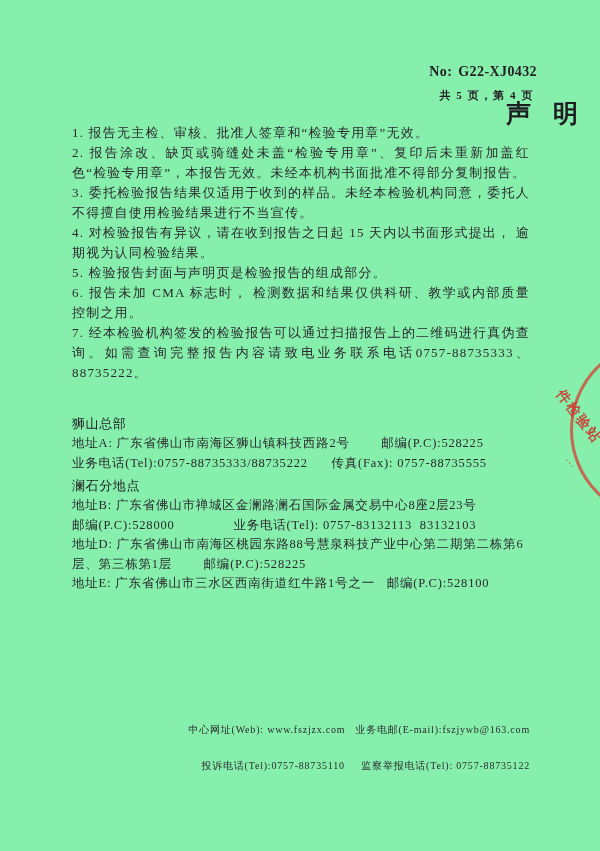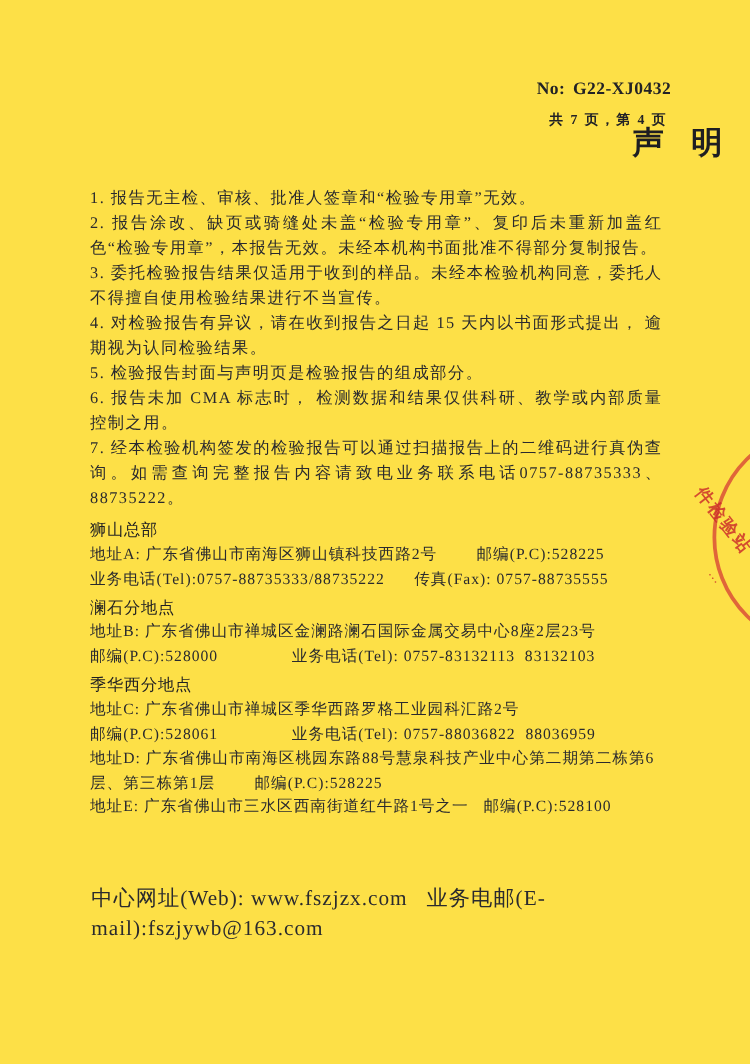--- a/index.html
+++ b/index.html
@@ -1,20 +1,20 @@
 <!DOCTYPE html>
 <html><head>
 <meta charset="utf-8">
 <style>
   html, body { margin: 0; padding: 0; background: #ffffff; }
   .page {
     position: relative;
     width: 600px;
     height: 851px;
-    background: #fde047;
+    background: #86efac;
     overflow: hidden;
     font-family: "Liberation Serif", "DejaVu Serif", serif;
     color: #2a2a2e;
   }
   
   .report-no {
     position: absolute;
     top: 64px;
     right: 63px;
     font-size: 14px;
@@ -45,21 +45,20 @@
     letter-spacing: 22px;
     text-indent: 22px;
     color: #1e1e22;
   }
   
   .statements {
     position: absolute;
     top: 123px;
     left: 72px;
     width: 458px;
-    margin-top: 25px;
   }
   .statements p {
     margin: 0;
     font-size: 13px;
     line-height: 20px;
     letter-spacing: 1.2px;
     text-align: justify;
     white-space: pre-wrap;
   }
   
@@ -85,25 +84,26 @@
     white-space: pre-wrap;
   }
   
   .footer {
     position: absolute;
     top: 706px;
     left: 72px;
     width: 470px;
   }
   .footer p {
-    margin: 1px;
-    font-size: 17px;
+    margin: 12px;
+    font-size: 10px;
     line-height: 24px;
     letter-spacing: 0.8px;
     white-space: pre-wrap;
+    text-align: right;
   }
   
   .stamp-circle {
     position: absolute;
     left: 570px;
     top: 340px;
     width: 180px;
     height: 180px;
     border-radius: 50%;
     border: 3.5px solid rgba(214, 62, 52, 0.75);
@@ -132,21 +132,21 @@
   }
 </style>
 </head>
 <body>
 
 <main class="page">
 
   <div class="report-no">
     <span class="no-label">No:</span><span class="no-value">G22-XJ0432</span>
   </div>
-  <div class="page-count">共 7 页，第 4 页</div>
+  <div class="page-count">共 5 页，第 4 页</div>
 
   <h1 class="title">声明</h1>
 
   <section class="statements">
     <p>1. 报告无主检、审核、批准人签章和“检验专用章”无效。</p>
     <p>2. 报告涂改、缺页或骑缝处未盖“检验专用章”、复印后未重新加盖红色“检验专用章”，本报告无效。未经本机构书面批准不得部分复制报告。</p>
     <p>3. 委托检验报告结果仅适用于收到的样品。未经本检验机构同意，委托人不得擅自使用检验结果进行不当宣传。</p>
     <p>4. 对检验报告有异议，请在收到报告之日起 15 天内以书面形式提出， 逾期视为认同检验结果。</p>
     <p>5. 检验报告封面与声明页是检验报告的组成部分。</p>
     <p>6. 报告未加 CMA 标志时， 检测数据和结果仅供科研、教学或内部质量控制之用。</p>
@@ -158,33 +158,29 @@
       <h2 class="loc-title">狮山总部</h2>
       <p class="loc-line">地址A: 广东省佛山市南海区狮山镇科技西路2号        邮编(P.C):528225</p>
       <p class="loc-line">业务电话(Tel):0757-88735333/88735222      传真(Fax): 0757-88735555</p>
     </div>
     <div class="loc">
       <h2 class="loc-title">澜石分地点</h2>
       <p class="loc-line">地址B: 广东省佛山市禅城区金澜路澜石国际金属交易中心8座2层23号</p>
       <p class="loc-line">邮编(P.C):528000               业务电话(Tel): 0757-83132113  83132103</p>
     </div>
     <div class="loc">
-      <h2 class="loc-title">季华西分地点</h2>
-      <p class="loc-line">地址C: 广东省佛山市禅城区季华西路罗格工业园科汇路2号</p>
-      <p class="loc-line">邮编(P.C):528061               业务电话(Tel): 0757-88036822  88036959</p>
-    </div>
-    <div class="loc">
       <p class="loc-line">地址D: 广东省佛山市南海区桃园东路88号慧泉科技产业中心第二期第二栋第6层、第三栋第1层        邮编(P.C):528225</p>
     </div>
     <div class="loc">
       <p class="loc-line">地址E: 广东省佛山市三水区西南街道红牛路1号之一   邮编(P.C):528100</p>
     </div>
   </section>
 
   <footer class="footer">
     <p>中心网址(Web): www.fszjzx.com   业务电邮(E-mail):fszjywb@163.com</p>
+    <p>投诉电话(Tel):0757-88735110     监察举报电话(Tel): 0757-88735122</p>
   </footer>
 
   <div class="stamp-circle"></div>
   <div class="stamp-text">件检验站</div>
   <div class="stamp-dots">···</div>
 
 </main>
 
 </body></html>

